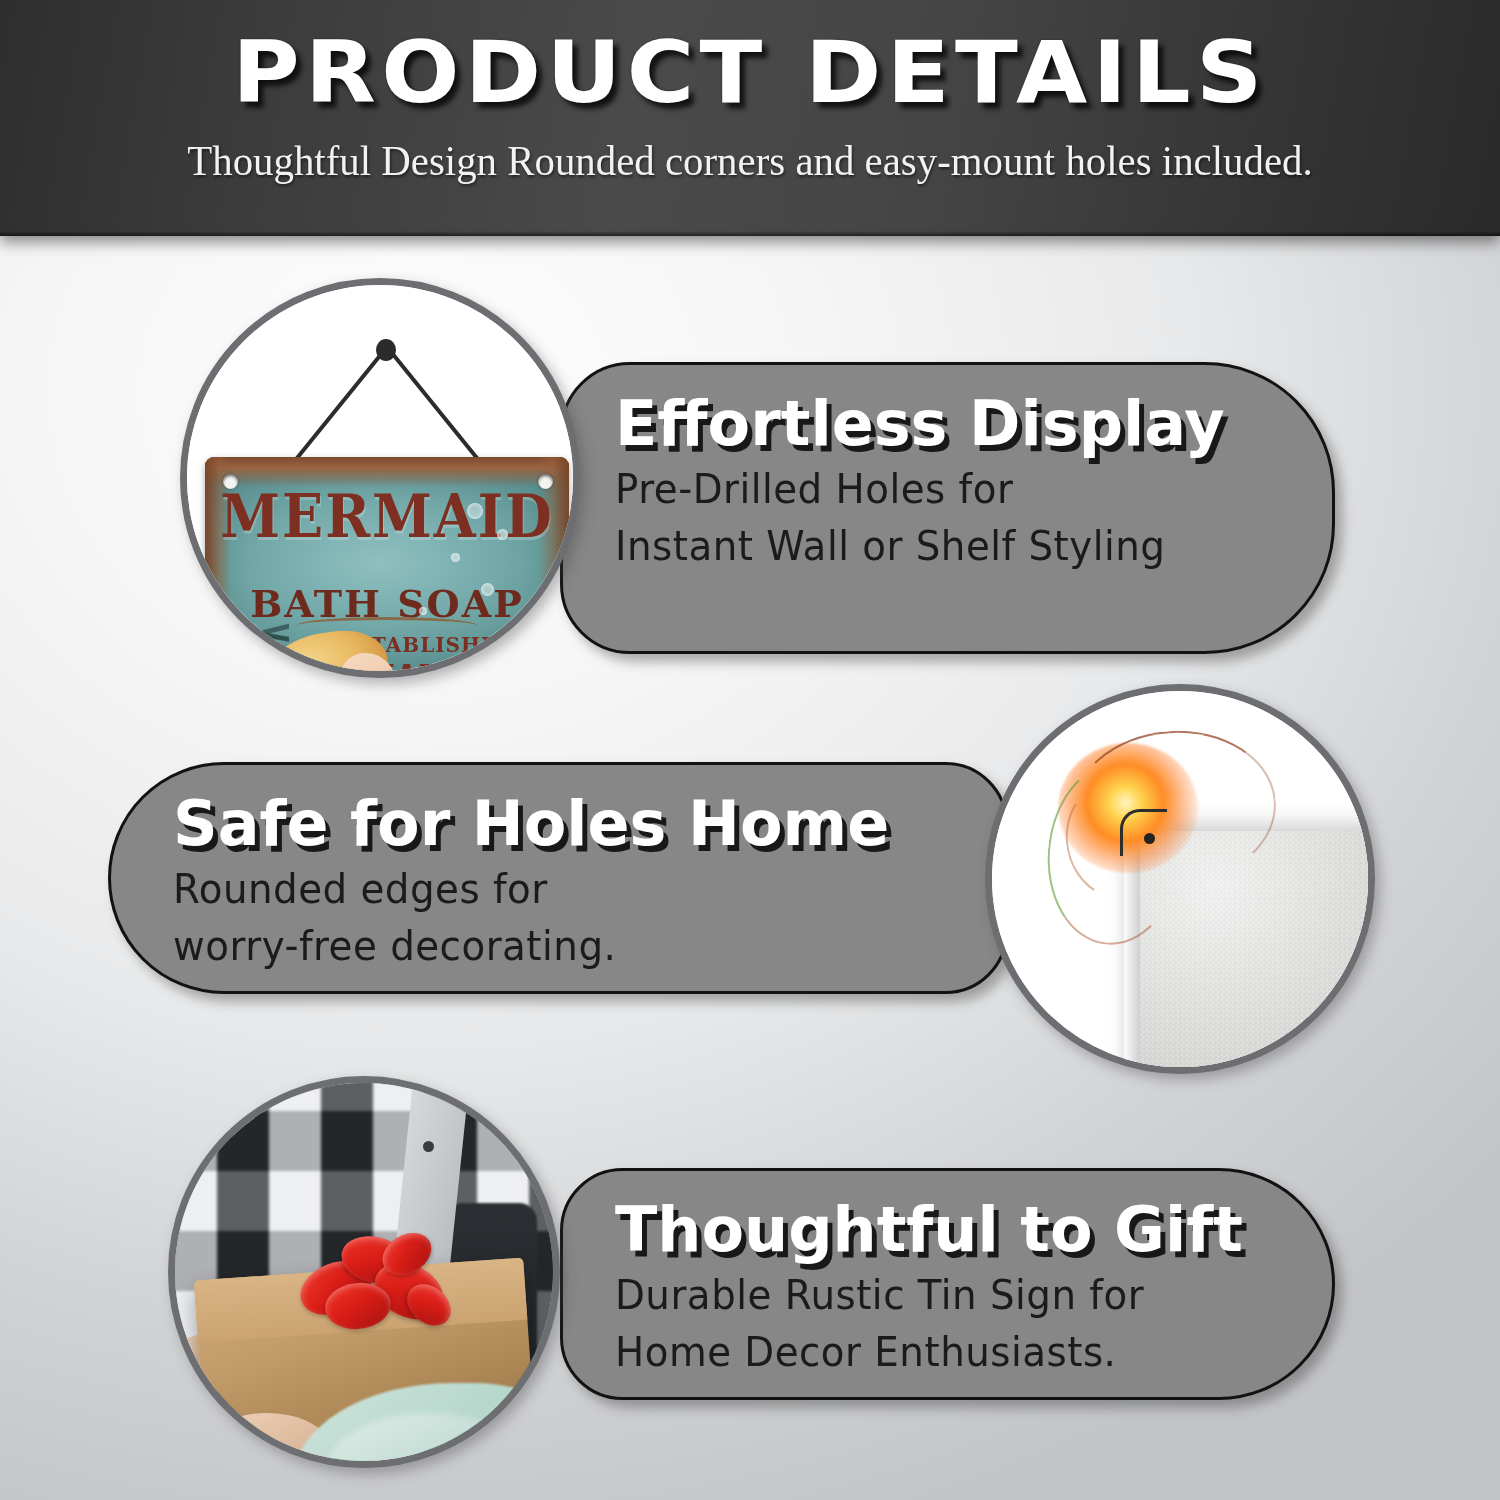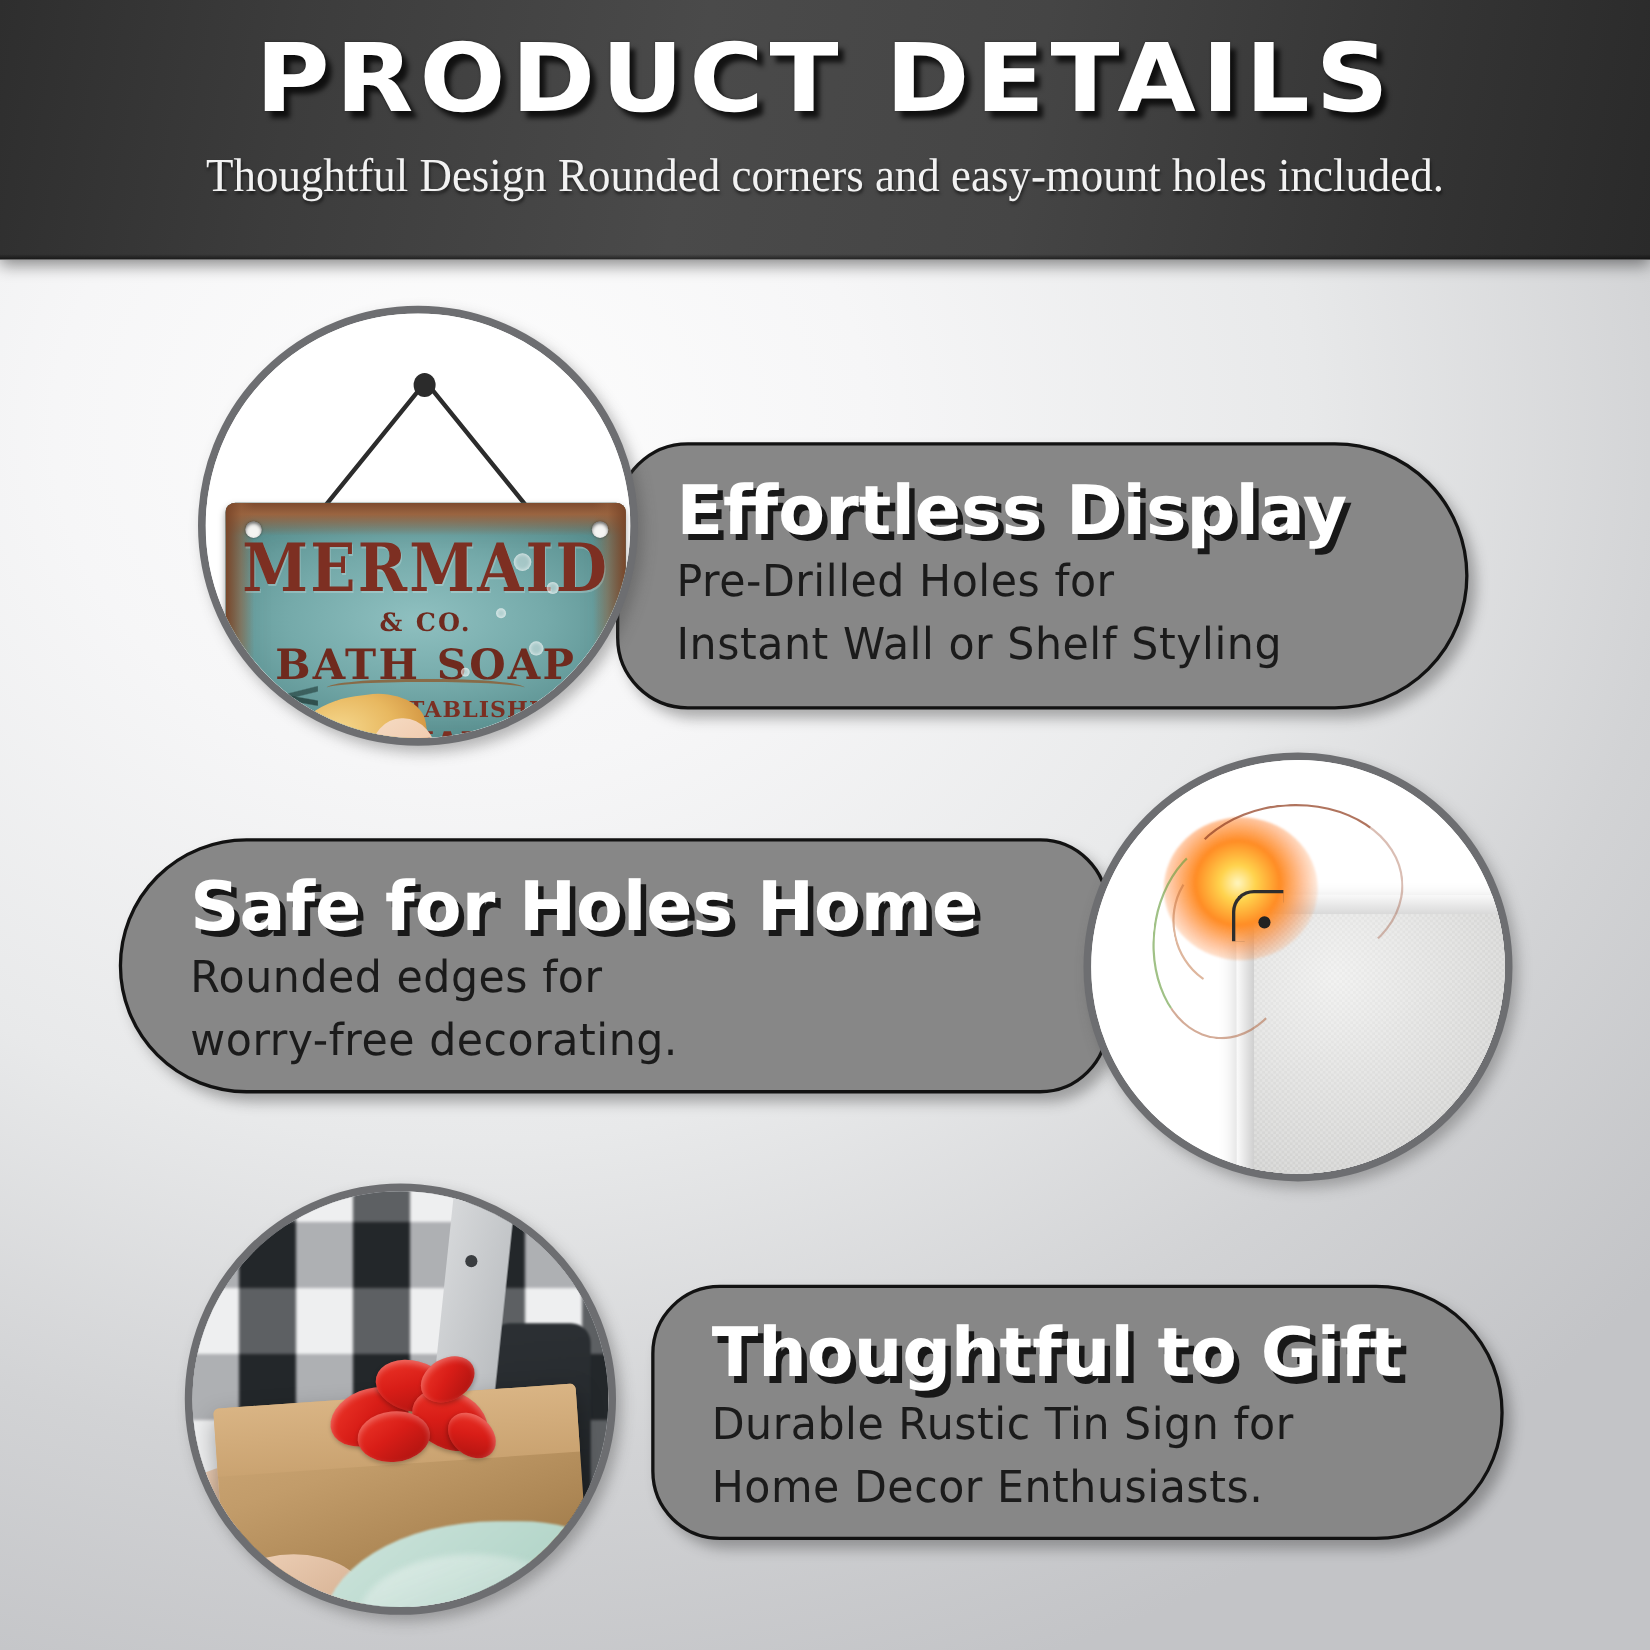--- a/index.html
+++ b/index.html
@@ -402,21 +402,21 @@
 </head>
 <body>
 
 <div id="page">
 
   <div class="header">
     <div class="header-title">PRODUCT DETAILS</div>
     <div class="header-sub">Thoughtful Design Rounded corners and easy-mount holes included.</div>
   </div>
 
-  <div class="pill pill-right" style="left:560px; top:402px; width:775px; height:243px;">
+  <div class="pill pill-right" style="left:560px; top:362px; width:775px; height:292px;">
     <div class="pill-inner" style="left:52px; top:22px;">
       <div class="pill-title">Effortless Display</div>
       <div class="pill-body">Pre-Drilled Holes for</div>
       <div class="pill-body">Instant Wall or Shelf Styling</div>
     </div>
   </div>
 
   <div class="circle" style="left:180px; top:278px; width:400px; height:400px;">
     <div class="c1-scene">
 
@@ -427,21 +427,20 @@
       <div class="tin">
         <div class="tin-rust-top"></div>
         <div class="tin-rust-left"></div>
         <div class="tin-rust-right"></div>
         <div class="seaweed"></div>
 
         <div class="tin-hole left"></div>
         <div class="tin-hole right"></div>
 
         <div class="tin-title">MERMAID</div>
-        <div class="tin-sub1">&amp; CO.</div>
         <div class="tin-sub2">BATH SOAP</div>
         <div class="tin-flourish"></div>
         <div class="tin-est">19-ESTABLISHED-59</div>
         <div class="tin-wash">WASH</div>
 
         <div class="mermaid-hair"></div>
         <div class="mermaid-face"></div>
 
         <div class="bubble" style="left:262px; top:46px; width:16px; height:16px;"></div>
         <div class="bubble" style="left:292px; top:72px; width:11px; height:11px;"></div>
@@ -470,21 +469,21 @@
       </div>
       <div class="corner-outline"></div>
       <div class="corner-dot"></div>
       <div class="spark-glow"></div>
       <div class="spark-arc arc1"></div>
       <div class="spark-arc arc2"></div>
       <div class="spark-arc arc3"></div>
     </div>
   </div>
 
-  <div class="pill pill-right" style="left:560px; top:1168px; width:775px; height:232px;margin-left:32px;">
+  <div class="pill pill-right" style="left:560px; top:1168px; width:775px; height:232px;">
     <div class="pill-inner" style="left:52px; top:22px;">
       <div class="pill-title">Thoughtful to Gift</div>
       <div class="pill-body">Durable Rustic Tin Sign for</div>
       <div class="pill-body">Home Decor Enthusiasts.</div>
     </div>
   </div>
 
   <div class="circle" style="left:168px; top:1076px; width:392px; height:392px;">
     <div class="c3-scene">
       <div class="plaid"></div>

